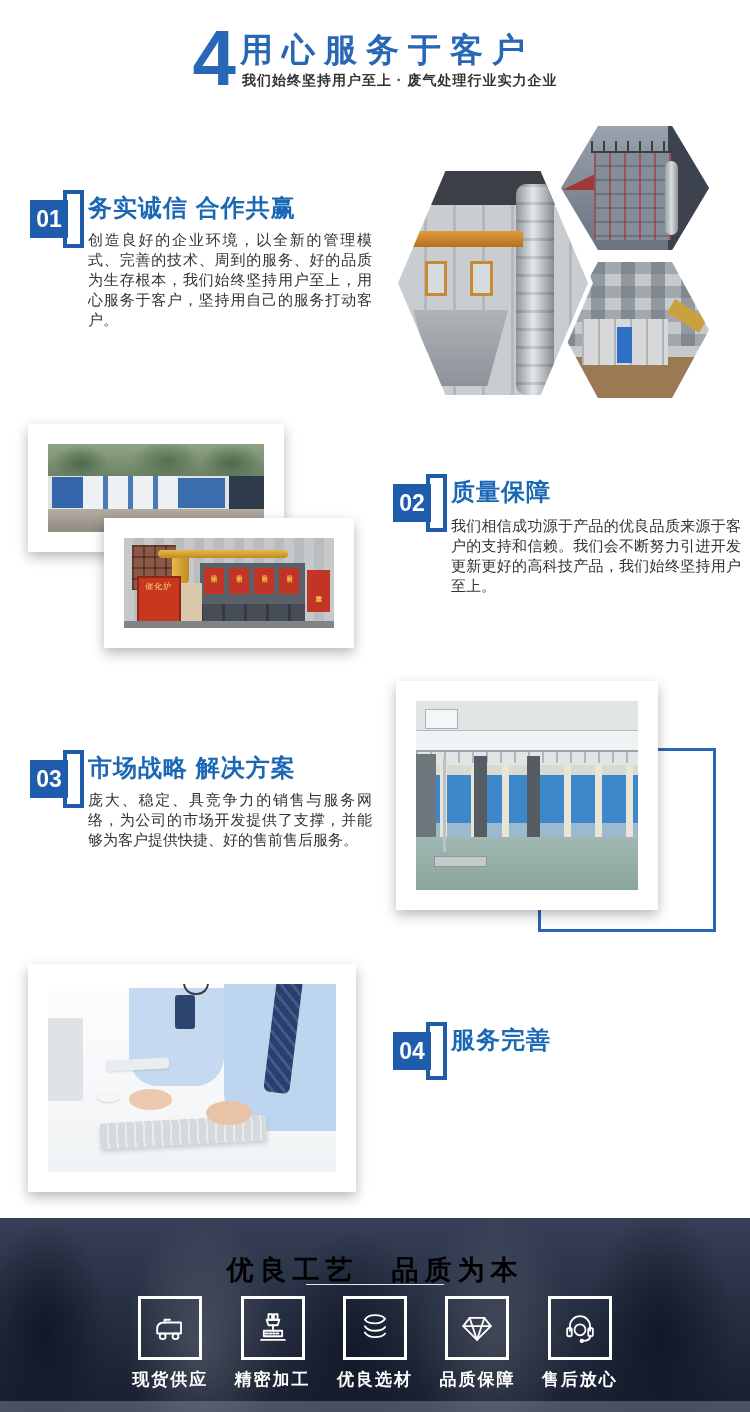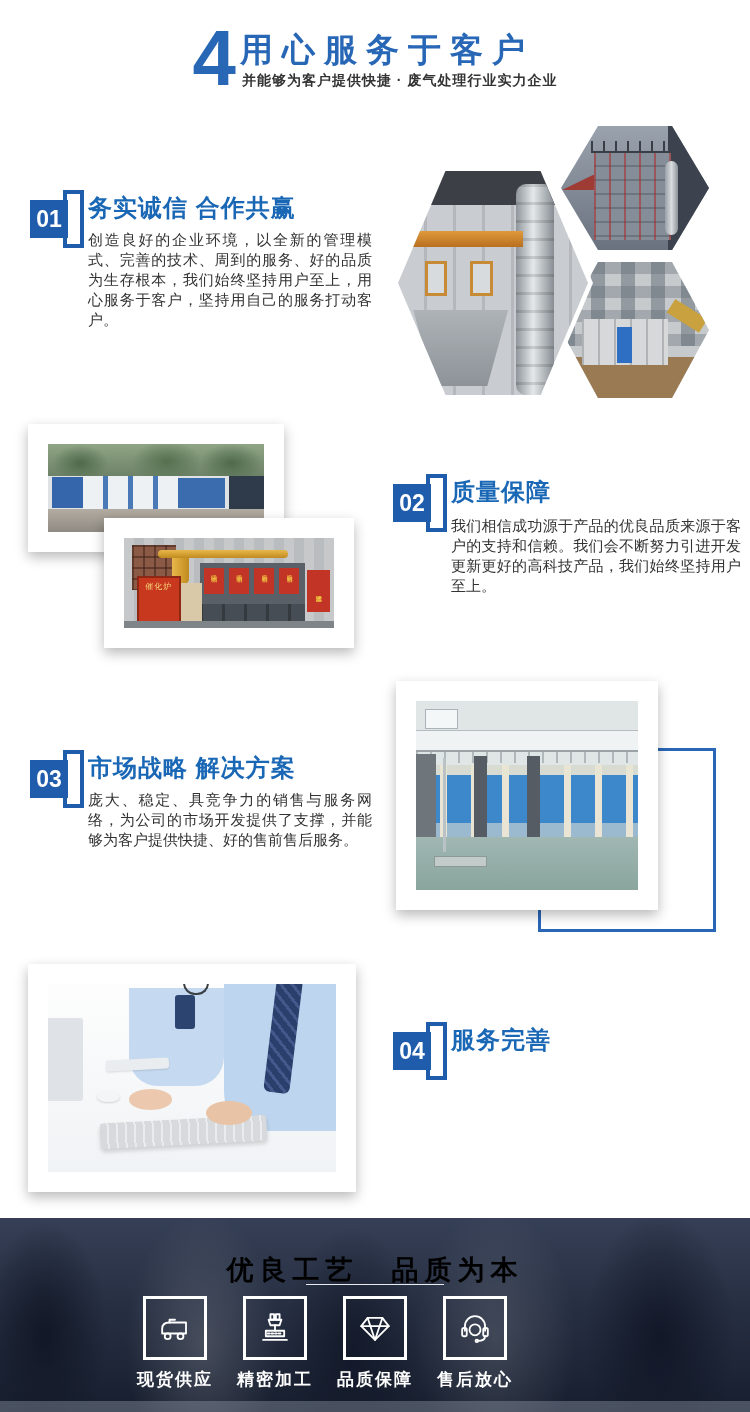--- a/index.html
+++ b/index.html
@@ -141,36 +141,36 @@
        radial-gradient(ellipse 110px 190px at 27% 65%,rgba(228,231,236,.30),transparent 70%),
        radial-gradient(ellipse 100px 180px at 47% 70%,rgba(18,25,42,.90),transparent 70%),
        radial-gradient(ellipse 115px 190px at 66% 62%,rgba(222,226,232,.26),transparent 70%),
        radial-gradient(ellipse 105px 180px at 88% 63%,rgba(16,22,38,.92),transparent 72%),
        linear-gradient(180deg,#4a5570 0%,#333d53 45%,#1b2334 100%);}
   .footer-table{position:absolute;left:0;bottom:0;width:100%;height:11px;background:rgba(150,160,175,.40);}
   .footer-overlay{position:absolute;inset:0;background:rgba(18,24,38,.35);}
   .footer-title{position:absolute;left:0;right:0;top:22px;margin:12px;text-align:center;color:#000000;
                 font-size:27px;font-weight:bold;letter-spacing:6px;}
   .footer-divider{position:absolute;left:50%;top:66px;transform:translateX(-50%);width:138px;height:1px;background:rgba(255,255,255,.9);}
-  .features{position:absolute;left:125px;top:78px;width:500px;display:flex;}
+  .features{position:absolute;left:125px;top:78px;width:500px;display:flex;gap:12px;}
   .feature{width:100px;display:flex;flex-direction:column;align-items:center;}
   .fbox{width:64px;height:64px;border:3px solid #fff;box-sizing:border-box;display:flex;align-items:center;justify-content:center;}
   .flabel{margin-top:8px;font-size:17px;font-weight:bold;color:#fff;letter-spacing:2px;white-space:nowrap;}
   .fbox svg{stroke:#fff;fill:none;stroke-width:2;stroke-linecap:round;stroke-linejoin:round;}
 </style>
 </head>
 <body>
 
 <div class="page">
 
   <div class="header">
     <span class="big-num">4</span>
     <div class="header-text">
       <h1 class="header-title">用心服务于客户</h1>
-      <p class="header-sub">并能够为客户提供快捷 · 废气处理行业实力企业</p>
+      <p class="header-sub">我们始终坚持用户至上 · 废气处理行业实力企业</p>
     </div>
   </div>
 
   <div class="sec" style="left:30px;top:190px;width:345px;height:145px;">
     <div class="badge" style="left:0;top:0;">
       <div class="bracket"></div>
       <div class="num-square">01</div>
     </div>
     <h2 class="sec-title">务实诚信 合作共赢</h2>
     <p class="sec-body" style="top:40px;width:284px;">创造良好的企业环境，以全新的管理模式、完善的技术、周到的服务、好的品质为生存根本，我们始终坚持用户至上，用心服务于客户，坚持用自己的服务打动客户。</p>
@@ -339,20 +339,30 @@
             <path d="M17 15 h14 l-2 6 h-10 z"></path>
             <path d="M24 21 v6"></path>
             <rect x="14" y="27" width="20" height="6"></rect>
             <path d="M16 30 h16" stroke-dasharray="2 2"></path>
             <path d="M11 37 h26"></path>
           </svg>
         </div>
         <div class="flabel">精密加工</div>
       </div>
 
+      <div class="feature">
+        <div class="fbox">
+          <svg viewBox="0 0 48 48" width="44" height="44">
+            <path d="M24 10 q8 0 11 4 q-3 5 -11 5 q-8 0 -11 -4 q3 -5 11 -5 z"></path>
+            <path d="M13 22 q3 5 11 5 q8 0 11 -4"></path>
+            <path d="M13 29 q3 5 11 5 q8 0 11 -4"></path>
+          </svg>
+        </div>
+        <div class="flabel">优良选材</div>
+      </div>
 
       <div class="feature">
         <div class="fbox">
           <svg viewBox="0 0 48 48" width="44" height="44">
             <path d="M16 13 h16 l7 9 -15 15 -15 -15 z"></path>
             <path d="M9 22 h30"></path>
             <path d="M19 22 l5 15 M29 22 l-5 15"></path>
             <path d="M16 13 l3 9 M32 13 l-3 9"></path>
           </svg>
         </div>

